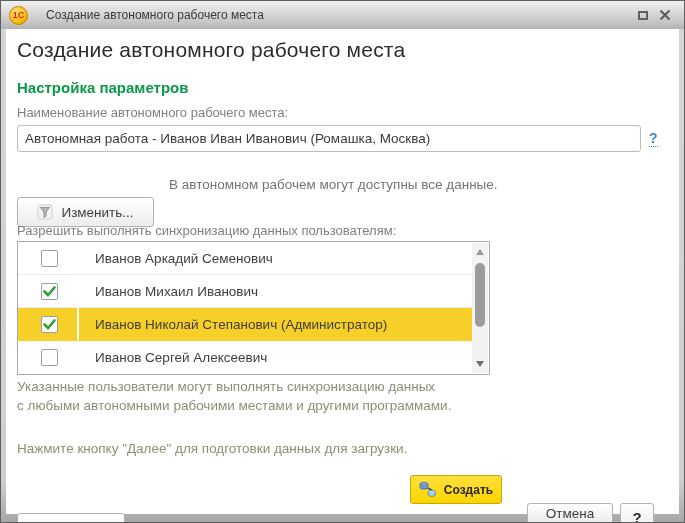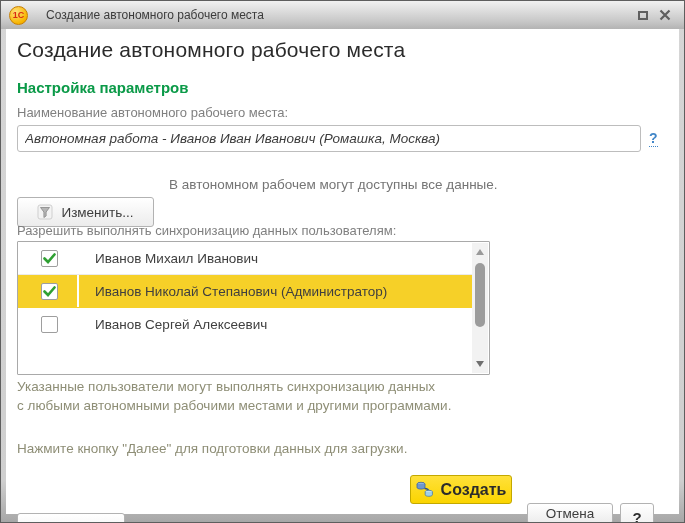--- a/index.html
+++ b/index.html
@@ -36,21 +36,21 @@
   .abs{ position:absolute; }
 
   .page-title{ left:11px; top:9px; font-size:21px; color:#2b2b2b; letter-spacing:.2px; }
   .section-title{ left:11px; top:50px; font-size:15px; font-weight:bold; color:#0b9a48; }
   .field-label{ left:11px; top:76px; font-size:13px; color:#808080; }
 
   .name-input{
     left:11px; top:96px; width:624px; height:27px;
     border:1px solid #bdbdbd; border-radius:3px;
     font-family:inherit; font-size:13.5px; color:#3c3c3c;
-    padding:0 7px; outline:none; background:#fff;font-style:italic;
+    padding:0 7px; outline:none; background:#fff;
   }
   .help-link{
     left:643px; top:101px; font-size:14px; font-weight:bold; color:#4186c8;
     border-bottom:1px dotted #4186c8; cursor:pointer; line-height:16px;
   }
 
   .btn{
     border:1px solid #b2b2b2; border-radius:3px;
     background:linear-gradient(#ffffff, #ececec);
     font-family:inherit; font-size:13.5px; color:#3d3d3d;
@@ -99,23 +99,23 @@
     position:absolute; left:3px; top:20px; width:10px; height:64px;
     background:#9c9c9c; border-radius:5px;
   }
 
   .hint{ left:11px; font-size:13.5px; color:#8e8e76; }
   .hint-1{ top:350px; } .hint-2{ top:369px; }
   .next-hint{ left:11px; top:412px; font-size:13.5px; color:#8e8e76; }
 
   .back-btn{ left:11px; top:456px; width:108px; height:29px; }
   .create-btn{
-    left:404px; top:446px; width:102px; height:29px; gap:7px;
+    left:404px; top:446px; width:92px; height:29px; gap:7px;
     background:linear-gradient(#ffe13a, #fbd400);
-    border:1px solid #c3a800; font-weight:bold; color:#2b2b2b; font-size:16px;
+    border:1px solid #c3a800; font-weight:bold; color:#2b2b2b; font-size:12px;
     border-radius:3px; display:flex; align-items:center; justify-content:center;
   }
   .cancel-btn{ left:521px; top:446px; width:86px; height:21px; }
   .help-btn{ left:614px; top:446px; width:34px; height:29px; font-weight:bold; font-size:15px; color:#2e2e2e; }
 </style>
 </head>
 <body>
 
 <div class="window">
 
@@ -152,20 +152,24 @@
       <span>Изменить...</span>
     </button>
 
     <div class="abs change-note">В автономном рабочем могут доступны все данные.</div>
 
     <div class="abs users-label">Разрешить выполнять синхронизацию данных пользователям:</div>
 
     <div class="abs user-list">
       <div class="user-rows">
           <div class="user-row">
+            <span class="checkbox"></span>
+            <span class="user-name">Иванов Аркадий Семенович</span>
+          </div>
+          <div class="user-row">
             <span class="checkbox">
               <svg width="13" height="11" viewBox="0 0 13 11">
                 <path d="M1.5 5.5 L5 9 L11.5 1.5" stroke="#2fa033" stroke-width="2.6" fill="none" stroke-linecap="round"></path>
               </svg>
             </span>
             <span class="user-name">Иванов Михаил Иванович</span>
           </div>
           <div class="user-row selected">
             <span class="checkbox">
               <svg width="13" height="11" viewBox="0 0 13 11">

